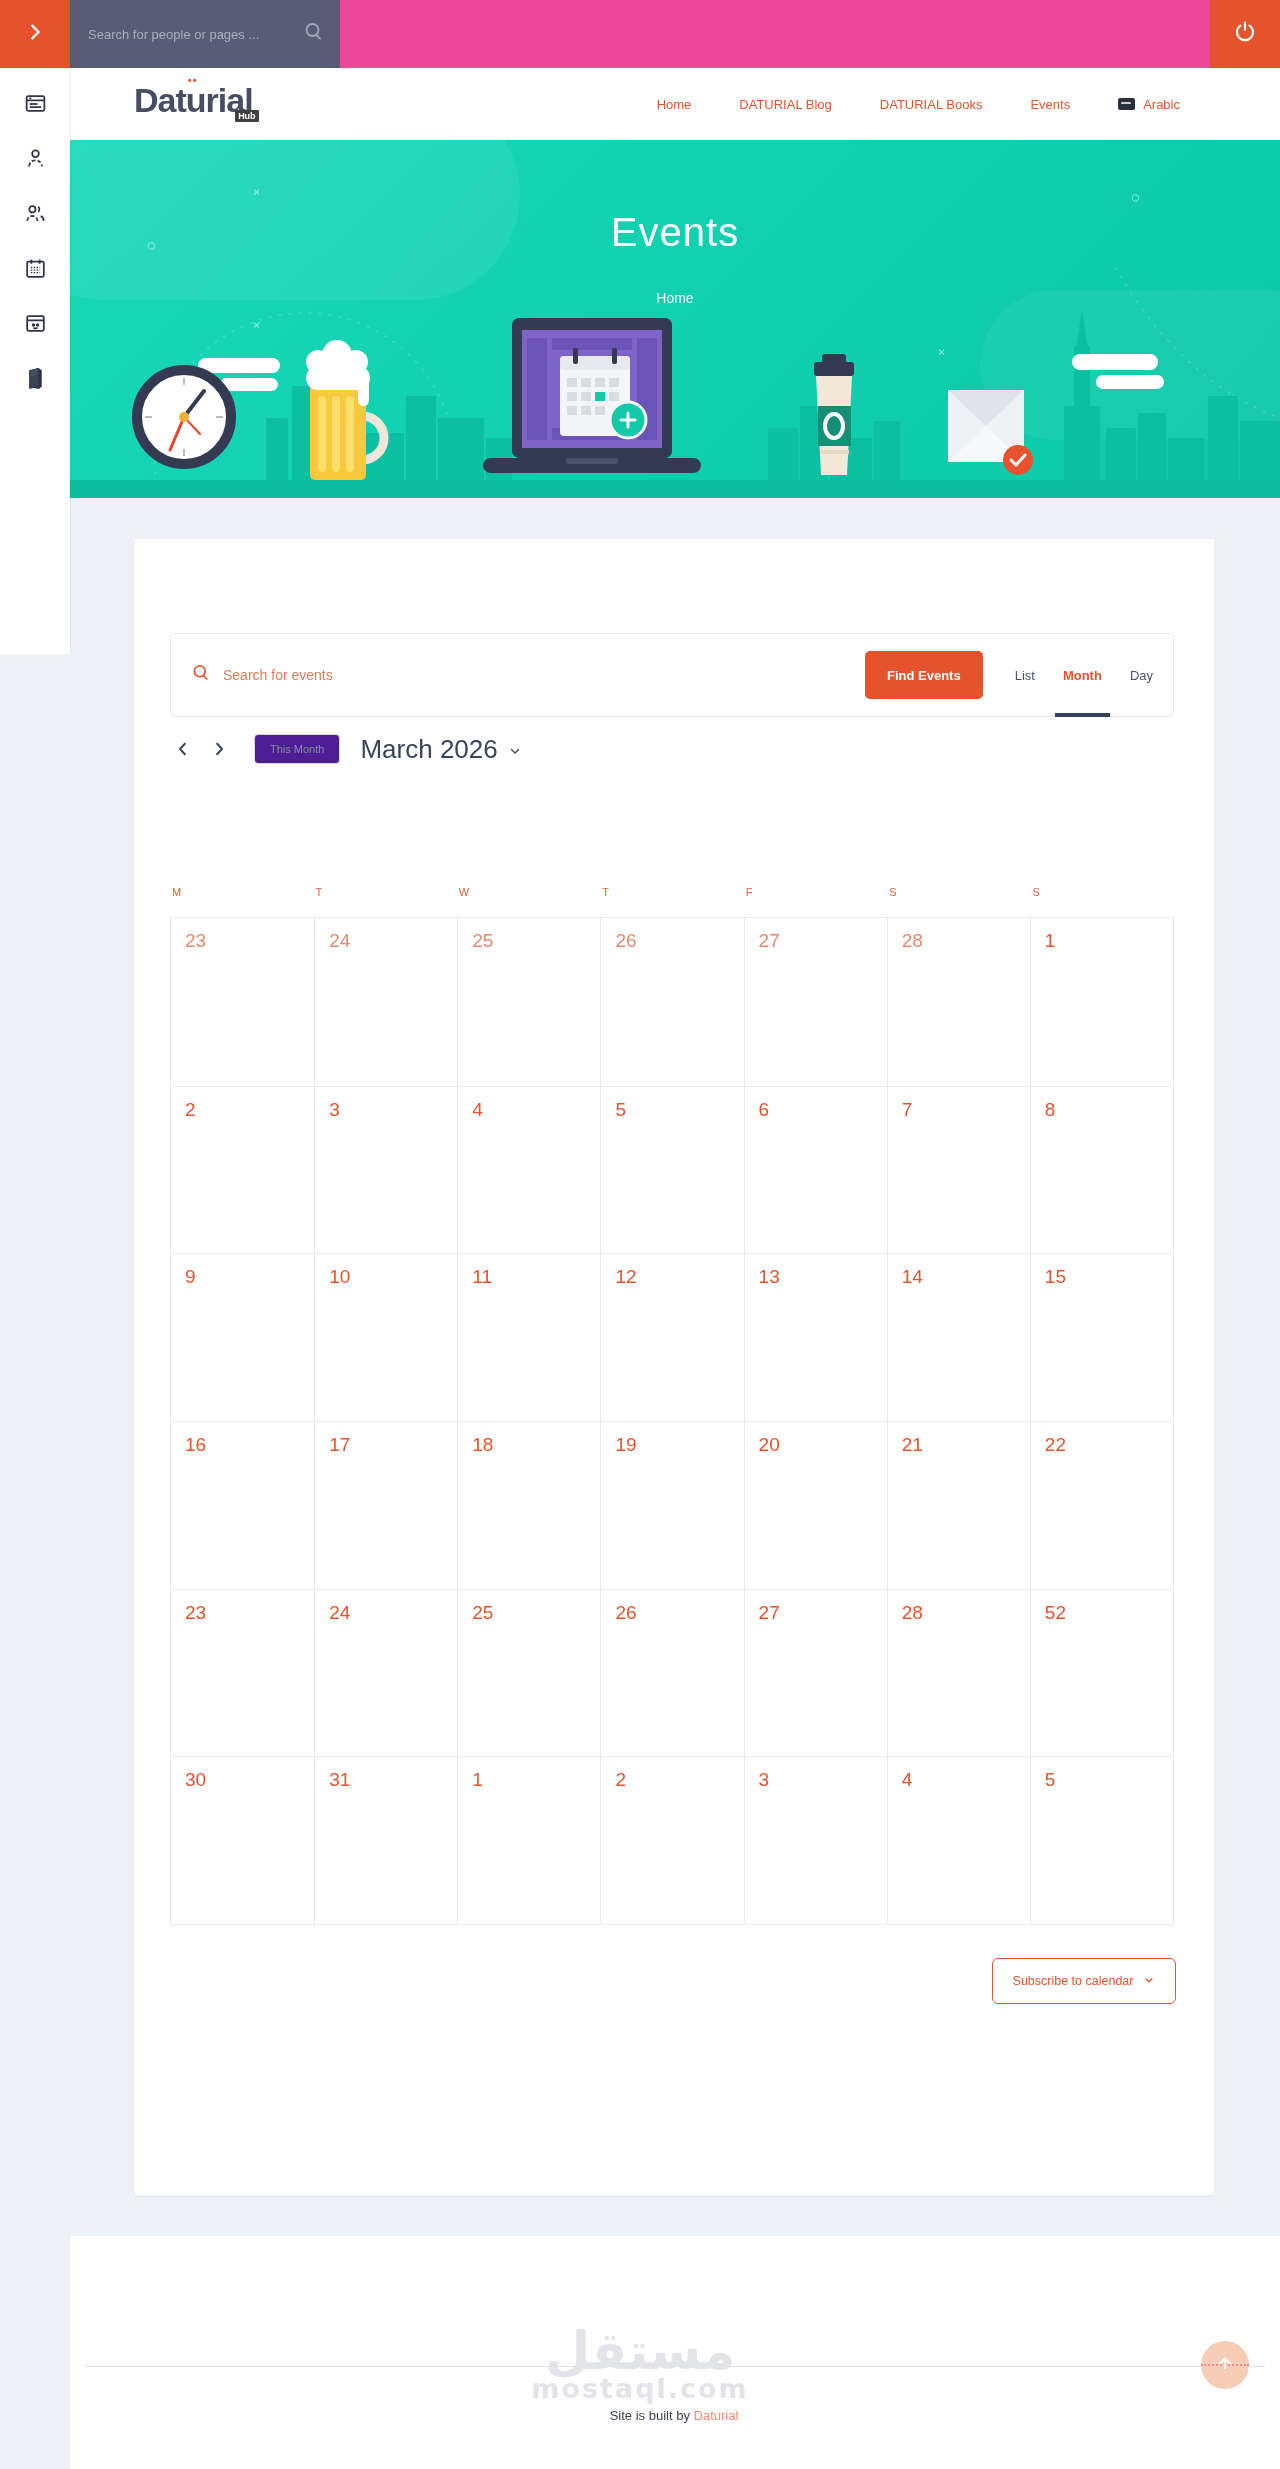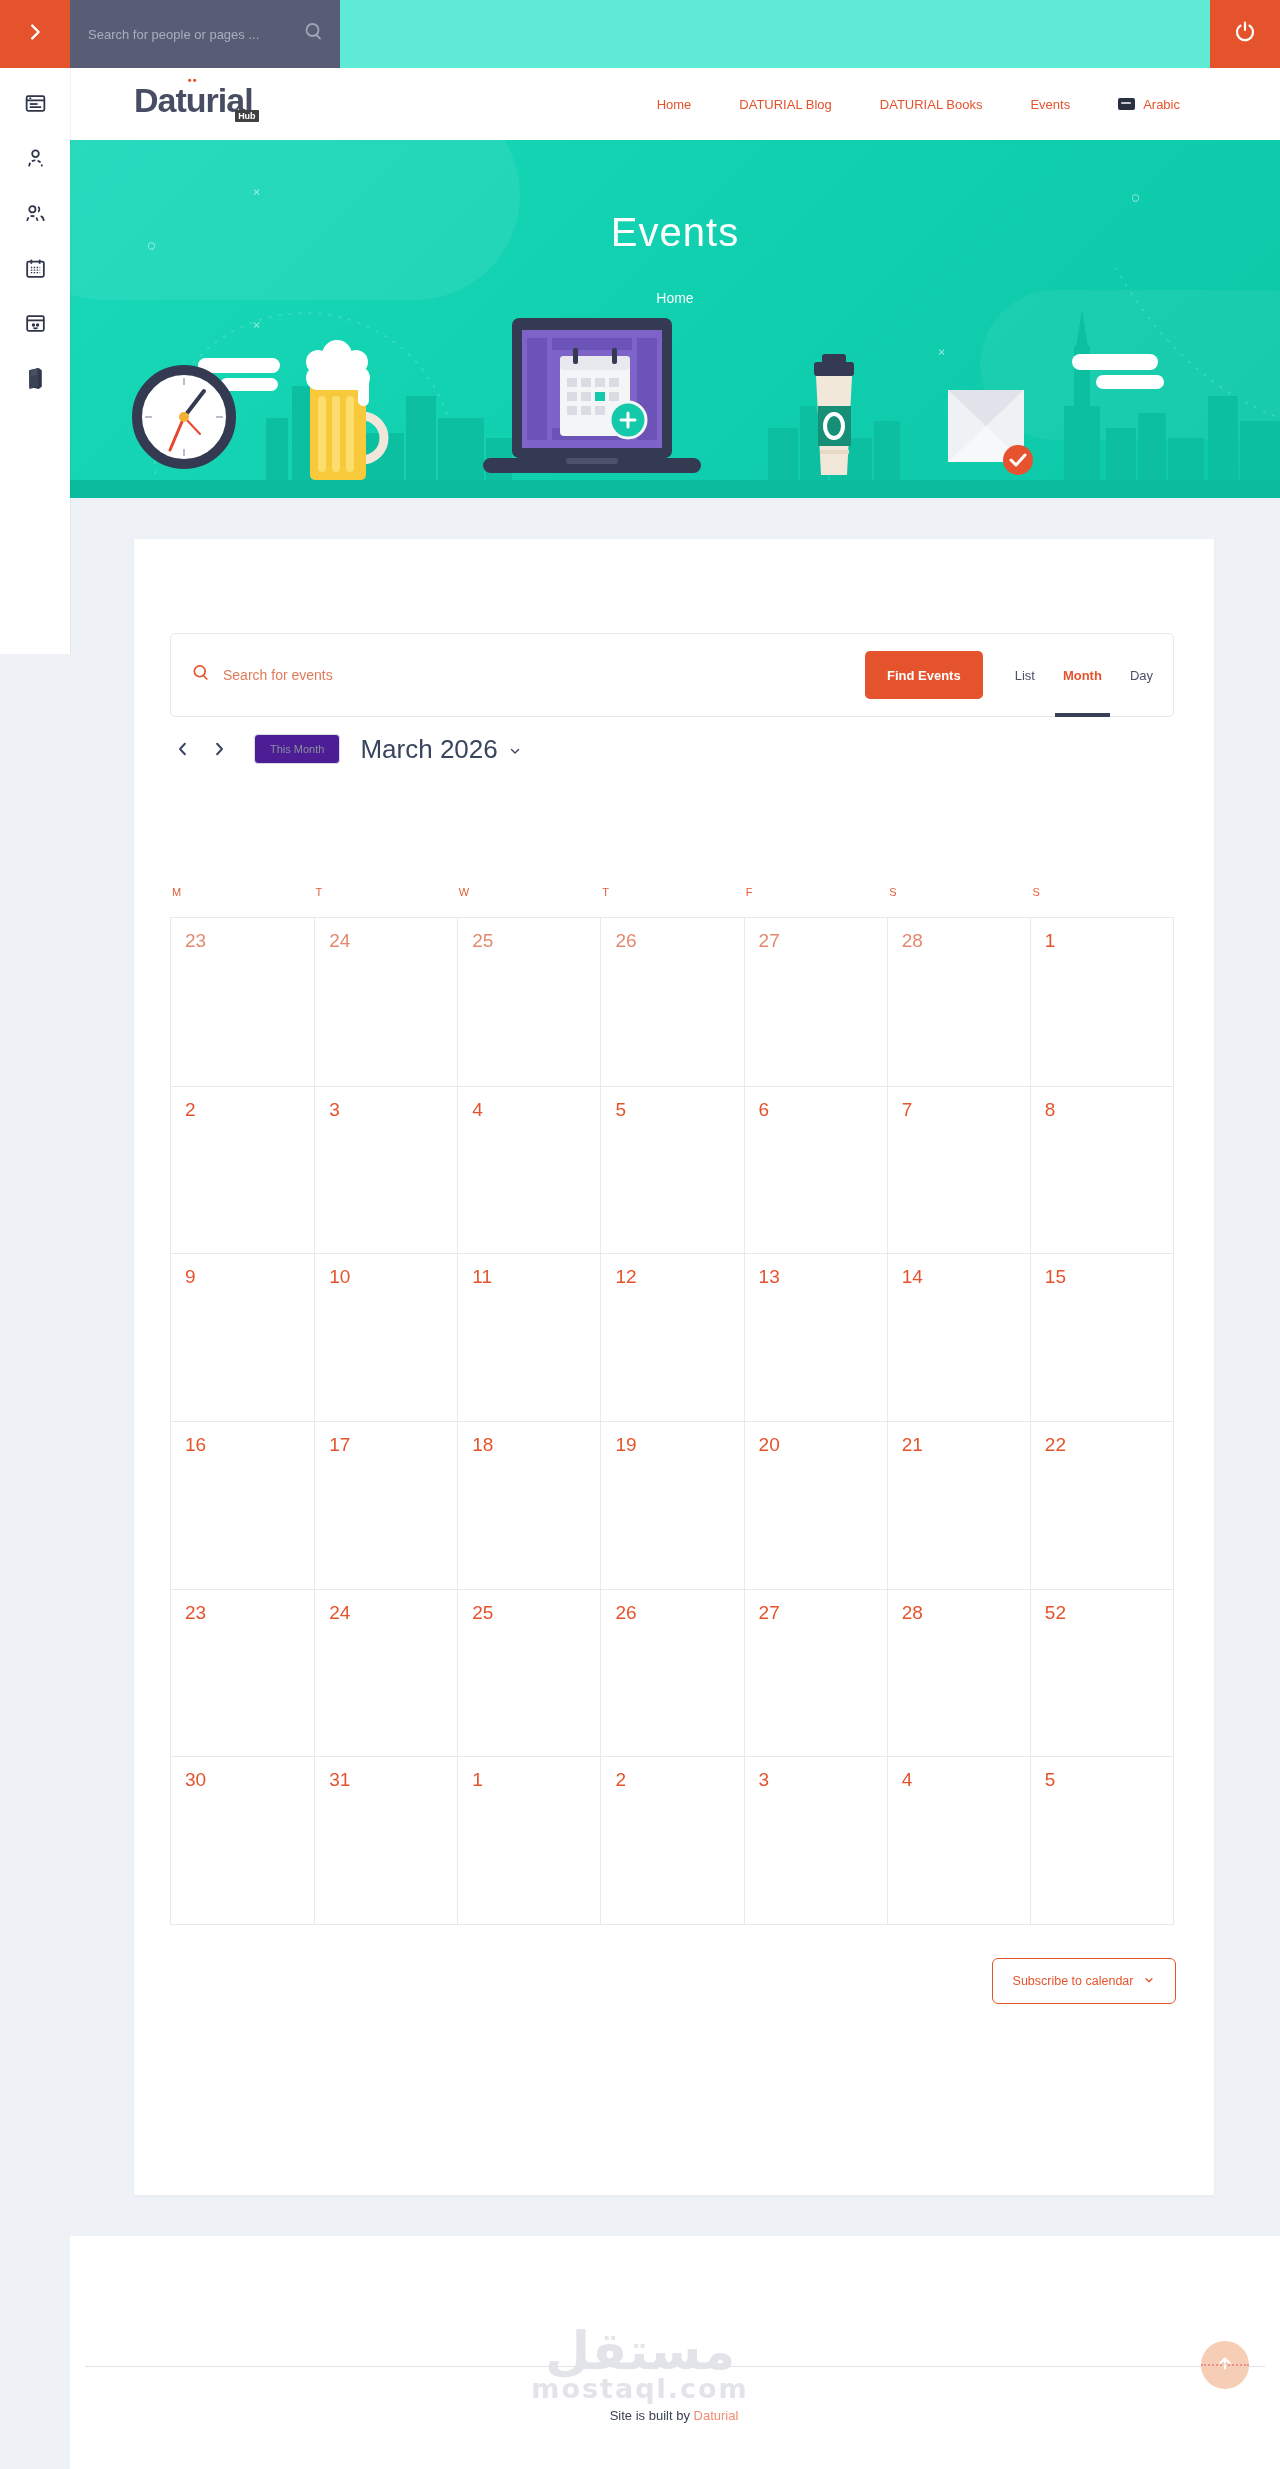--- a/index.html
+++ b/index.html
@@ -2,21 +2,21 @@
 <html><head>
 <meta charset="utf-8">
 <style>
   html,body{margin:0;padding:0;}
   body{
     width:1280px;height:2469px;position:relative;overflow:hidden;
     background:#EEF1F5;font-family:"Liberation Sans",sans-serif;
     -webkit-font-smoothing:antialiased;
   }
   
-  .topbar{position:absolute;left:0;top:0;width:1280px;height:81px;background:#5eead4;display:flex;}
+  .topbar{position:absolute;left:0;top:0;width:1280px;height:81px;background:#ec4899;display:flex;}
   .topbar-toggle{width:70px;height:68px;background:#E5532D;display:flex;align-items:center;justify-content:center;cursor:pointer;}
   .topbar-search{width:270px;height:68px;background:#585D75;display:flex;align-items:center;padding:0 14px 0 18px;box-sizing:border-box;}
   .topbar-search .ph{flex:1;font-size:13px;color:#A9ADBF;}
   .topbar-spacer{flex:1;}
   .topbar-power{width:70px;height:68px;background:#E5532D;display:flex;align-items:center;justify-content:center;cursor:pointer;}
   
   .site-header{position:absolute;left:0;top:68px;width:1280px;height:72px;background:#fff;z-index:3;}
   .logo{position:absolute;left:134px;top:13px;font-size:34px;font-weight:bold;color:#474D63;letter-spacing:-1px;}
   .logo .u{position:relative;}
   .logo .u .dots{position:absolute;left:2px;top:-7px;font-size:11px;letter-spacing:1px;color:#E5532D;}

